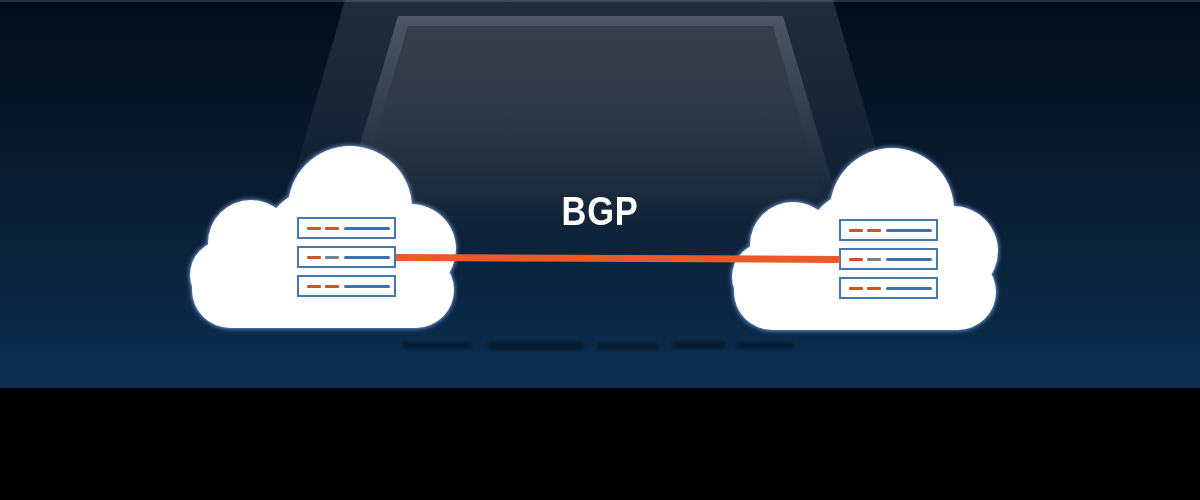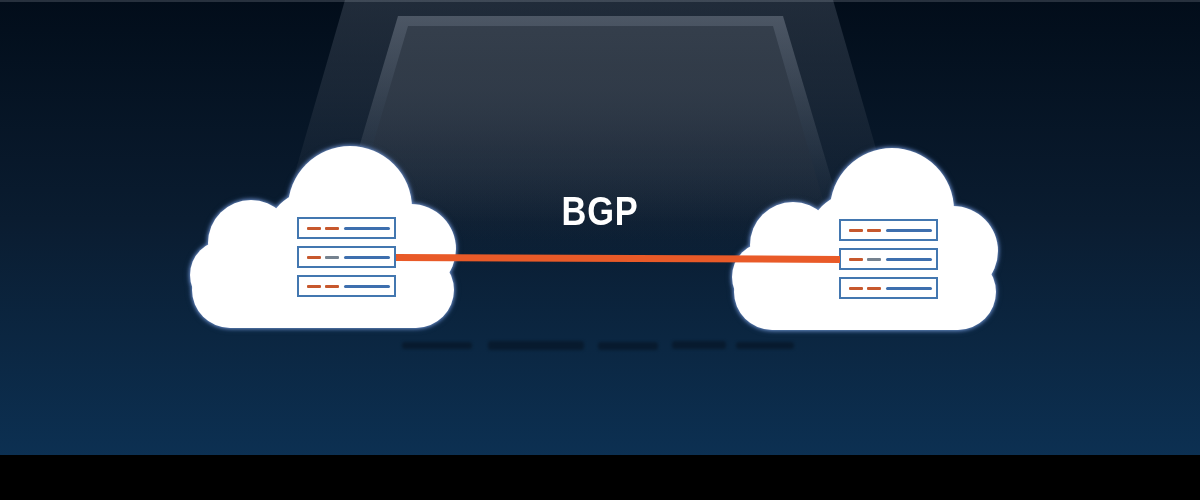--- a/index.html
+++ b/index.html
@@ -1,18 +1,18 @@
 <!DOCTYPE html>
 <html style="--bg-top: #020d1a; --bg-mid: #0a1c30; --bg-bottom: #0c3052; --beam: #353f4c; --cloud-fill: #ffffff; --cloud-glow: #7da0dc; --server-border: #4377b0; --led-orange: #c7582d; --led-gray: #75828f; --data-blue: #3e6fae; --link-orange: #e95a28; --label: #ffffff;"><head>
 <meta charset="utf-8">
 <style>
   html,body{margin:0;padding:0;background:#000;}
   *{box-sizing:border-box;}
   .stage{
-    position:relative;width:1200px;height:455px;overflow:hidden;
+    position:relative;width:1200px;height:388px;overflow:hidden;
     background:linear-gradient(180deg,var(--bg-top,#020d1a) 0%,var(--bg-mid,#0a1c30) 48%,var(--bg-bottom,#0c3052) 100%);
     font-family:"Liberation Sans",sans-serif;
   }
   
   .beam{position:absolute;left:0;top:0;width:1200px;height:370px;pointer-events:none;}
   .beam-outer{
     clip-path:polygon(345px 0,833px 0,940px 370px,238px 370px);
     background:linear-gradient(180deg,rgba(58,69,84,.55) 0%,rgba(58,69,84,.38) 25%,rgba(58,69,84,.14) 50%,rgba(58,69,84,0) 72%);
     z-index:1;
   }

